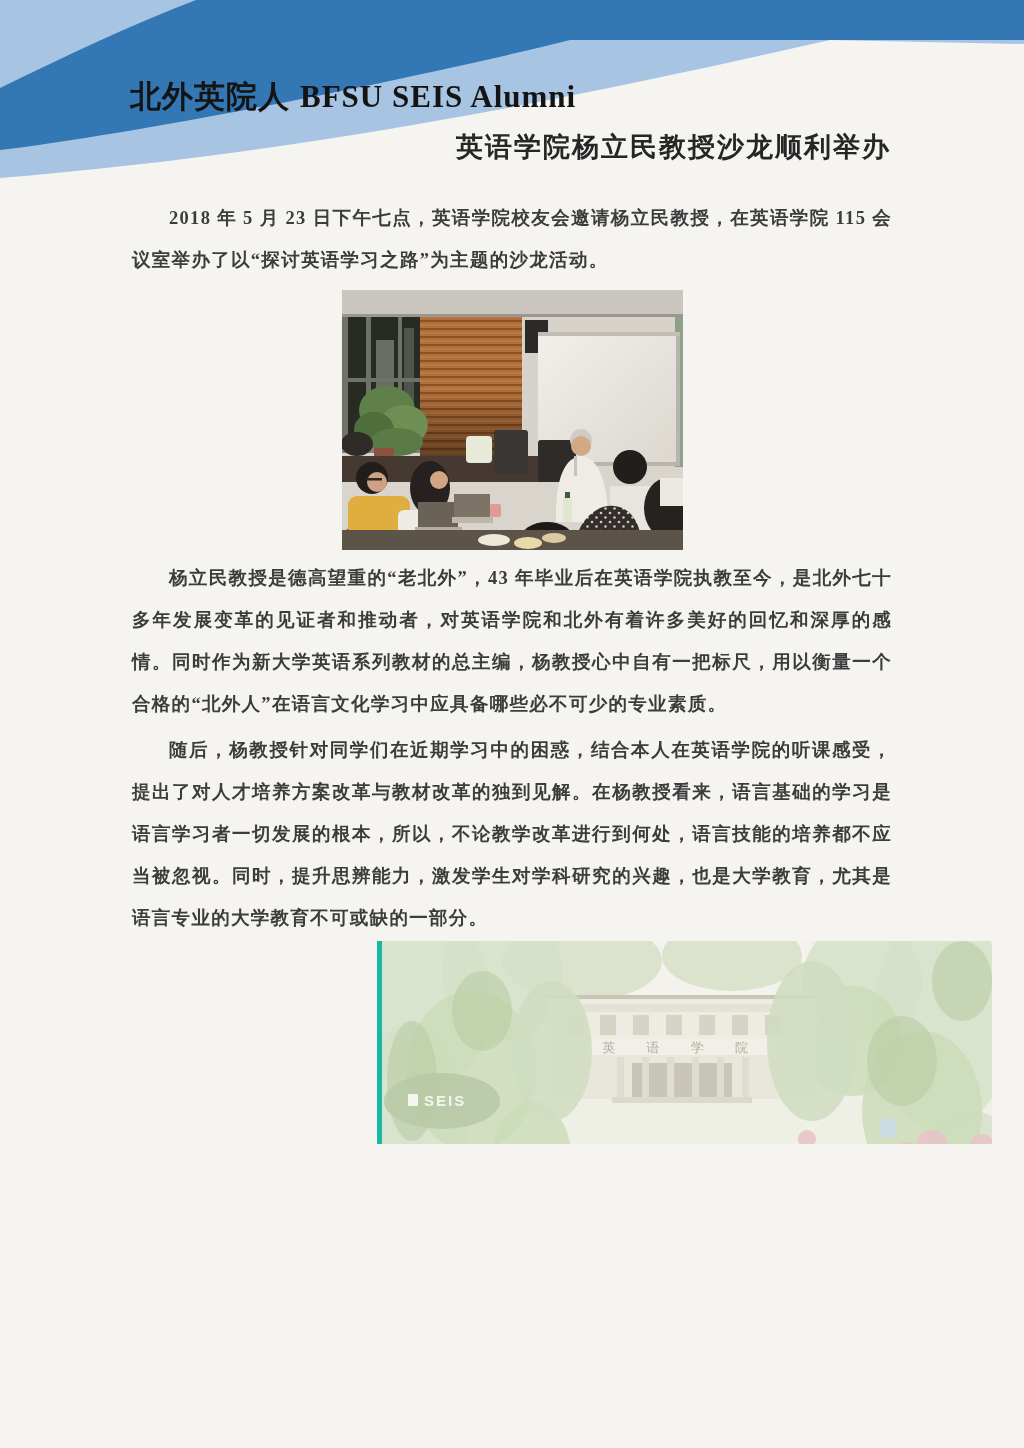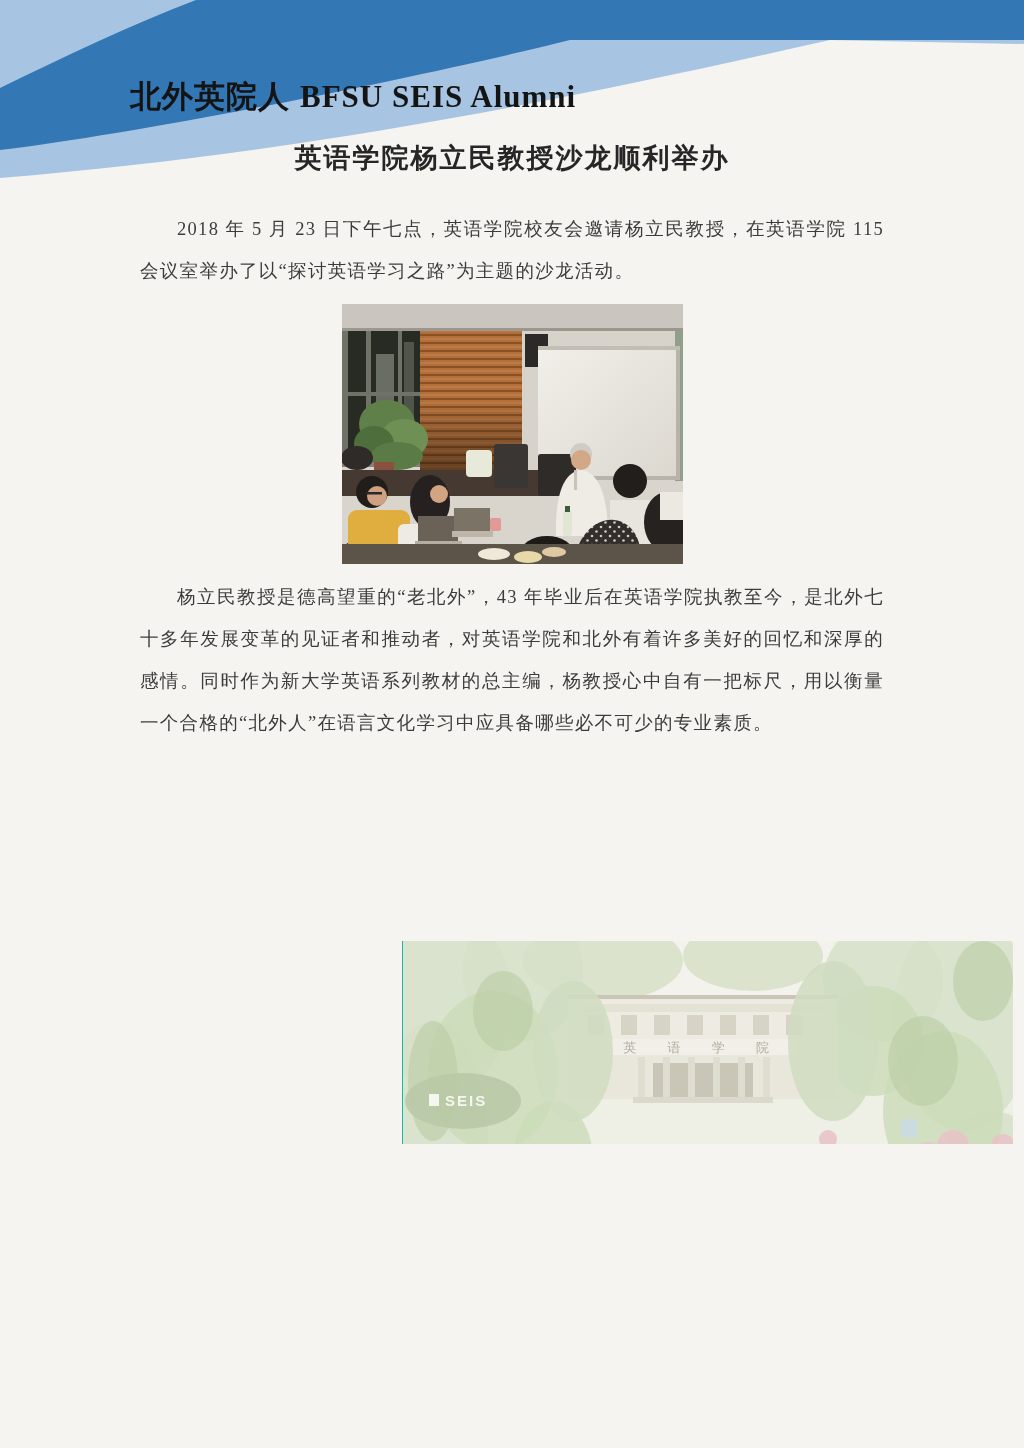--- a/index.html
+++ b/index.html
@@ -8,31 +8,31 @@
   .page{position:relative;width:1024px;height:1144px;background:#f5f4f1;overflow:hidden;}
 
   
   .wave{position:absolute;left:0;top:0;width:1024px;height:200px;}
   .masthead{position:absolute;left:130px;top:76px;z-index:3;color:#141414;
             font-weight:700;font-size:31px;letter-spacing:1px;white-space:nowrap;
             font-family:"Liberation Serif","DejaVu Serif",serif;}
   .masthead .en{margin-left:10px;}
 
   
-  .bg-photo{position:absolute;left:402px;top:941px;width:610px;height:404px;z-index:1;
-            border-left:1px solid #14b8a6;}
+  .bg-photo{position:absolute;left:377px;top:941px;width:610px;height:404px;z-index:1;
+            border-left:5px solid #14b8a6;}
   .bg-photo svg{display:block;}
 
   
   .article{position:absolute;left:128px;top:0;width:768px;z-index:2;}
-  .article h1{margin:16px;padding-top:120px;text-align:center;color:#262626;
+  .article h1{margin:5px;padding-top:120px;text-align:right;color:#262626;
               font-family:"Liberation Sans","DejaVu Sans",sans-serif;
               font-size:27px;font-weight:700;letter-spacing:2px;line-height:44px;}
-  .article p{margin:12px;text-indent:2em;text-align:justify;color:#3c3c3c;
-             font-size:18.5px;line-height:42px;letter-spacing:1.3px;}
+  .article p{margin:4px;text-indent:2em;text-align:justify;color:#3c3c3c;
+             font-size:18.5px;line-height:42px;letter-spacing:1.3px;font-weight:bold;}
   .article p.lead{margin-top:28px;}
   figure.photo{width:341px;height:260px;margin:9px auto 7px auto;padding:0;}
   figure.photo svg{display:block;}
 
   .page-number{position:absolute;left:820px;top:1284px;width:100px;text-align:center;
                z-index:3;color:#454545;font-size:14px;letter-spacing:1px;}
 </style>
 </head>
 <body>
 
@@ -297,17 +297,18 @@
         <g>
           <rect x="0" y="240" width="341" height="20" fill="#5c5349"></rect>
           <ellipse cx="152" cy="250" rx="16" ry="6" fill="#efe9da"></ellipse>
           <ellipse cx="186" cy="253" rx="14" ry="6" fill="#e8d9a8"></ellipse>
           <ellipse cx="212" cy="248" rx="12" ry="5" fill="#ddc9a2"></ellipse>
         </g>
       </svg>
     </figure>
 
     <p>杨立民教授是德高望重的“老北外”，43 年毕业后在英语学院执教至今，是北外七十多年发展变革的见证者和推动者，对英语学院和北外有着许多美好的回忆和深厚的感情。同时作为新大学英语系列教材的总主编，杨教授心中自有一把标尺，用以衡量一个合格的“北外人”在语言文化学习中应具备哪些必不可少的专业素质。</p>
+    <p>随后，杨教授针对同学们在近期学习中的困惑，结合本人在英语学院的听课感受，提出了对人才培养方案改革与教材改革的独到见解。在杨教授看来，语言基础的学习是语言学习者一切发展的根本，所以，不论教学改革进行到何处，语言技能的培养都不应当被忽视。同时，提升思辨能力，激发学生对学科研究的兴趣，也是大学教育，尤其是语言专业的大学教育不可或缺的一部分。</p>
   </section>
 
   <div class="page-number">- 11 -</div>
 
 </div>
 
 </body></html>

